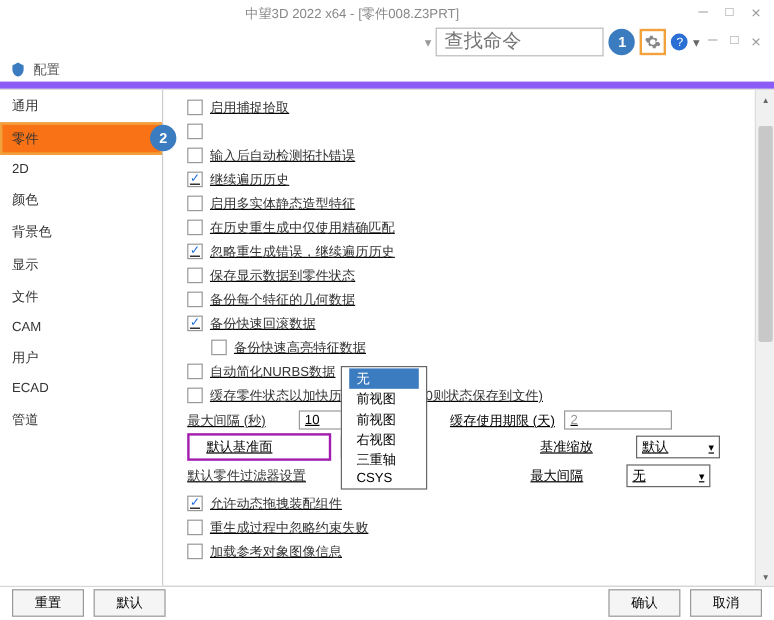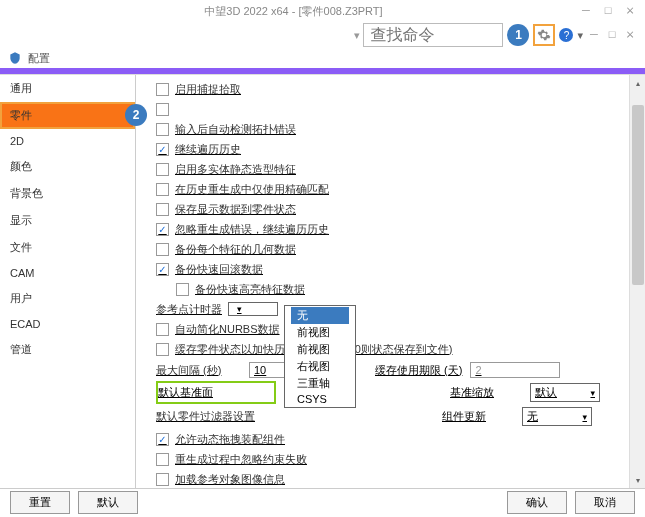--- a/index.html
+++ b/index.html
@@ -24,21 +24,21 @@
 .checkbox { width: 13px; height: 13px; border: 1px solid #999; display: inline-flex; align-items: center; justify-content: center; font-size: 10px; background: #fff; flex-shrink: 0; }
 .checkbox.checked::after { content: "✓"; color: #333; }
 .checkbox.checked.blue::after { content: "✓"; color: #1e6fd8; }
 .label { color: #333; }
 .indent { margin-left: 20px; }
 .field-row { display: flex; align-items: center; gap: 8px; margin: 3px 0; }
 .field-label { width: 120px; color: #333; }
 .input-txt { border: 1px solid #999; padding: 1px 4px; font-size: 11px; }
 .select { border: 1px solid #666; padding: 1px 4px; font-size: 11px; background: #fff; position: relative; display: flex; justify-content: space-between; align-items: center; }
 .select::after { content: "▾"; font-size: 9px; margin-left: 4px; }
-.highlight-box { border: 2px solid #84cc16; padding: 2px 0; }
+.highlight-box { border: 2px solid #a21caf; padding: 2px 14px; }
 .dropdown-list { position: absolute; border: 1px solid #666; background: #fff; z-index: 5; font-size: 11px; }
 .dropdown-list div { padding: 1px 6px; }
 .dropdown-list .sel { background: #3b7bbf; color: #fff; }
 .footer { height: 28px; border-top: 1px solid #ccc; display: flex; align-items: center; padding: 0 10px; }
 .btn { border: 1px solid #999; background: #f5f5f5; padding: 3px 18px; font-size: 11px; cursor: pointer; }
 .footer-left { display: flex; gap: 8px; align-items: flex-end; }
 .footer-right { display: flex; gap: 8px; margin-left: auto; }
 .scrollbar { position: absolute; right: 0; top: 0; width: 16px; height: 100%; background: #f0f0f0; border-left: 1px solid #ddd; }
 .scrollbar-thumb { position: absolute; left: 2px; width: 12px; top: 30px; height: 180px; background: #c8c8c8; border-radius: 2px; }
 .scrollbar-arrow { position: absolute; left: 0; width: 16px; height: 16px; display: flex; align-items: center; justify-content: center; font-size: 8px; color: #666; }
@@ -114,44 +114,40 @@
         </div>
         <div class="row">
           <span class="checkbox"></span>
           <span class="label">启用多实体静态造型特征</span>
         </div>
         <div class="row">
           <span class="checkbox"></span>
           <span class="label">在历史重生成中仅使用精确匹配</span>
         </div>
         <div class="row">
+          <span class="checkbox checked blue"></span>
+          <span class="label">忽略重生成错误，继续遍历历史</span>
+        </div>
+        <div class="row">
           <span class="checkbox"></span>
           <span class="label">保存显示数据到零件状态</span>
         </div>
         <div class="row">
-          <span class="checkbox checked blue"></span>
-          <span class="label">忽略重生成错误，继续遍历历史</span>
-        </div>
-        <div class="row">
           <span class="checkbox"></span>
           <span class="label">备份每个特征的几何数据</span>
         </div>
         <div class="row">
           <span class="checkbox checked blue"></span>
           <span class="label">备份快速回滚数据</span>
         </div>
         <div class="row indent">
           <span class="checkbox"></span>
           <span class="label">备份快速高亮特征数据</span>
         </div>
       </div>
-    <div class="row">
-        <span class="label">参考点计时器</span>
-      <div class="select" style="width:50px;"></div>
-    </div>
     <div class="row">
         <span class="checkbox"></span>
         <span class="label">自动简化NURBS数据</span>
       </div>
     <div class="row">
         <span class="checkbox"></span>
         <span class="label">缓存零件状态以加快历史回滚(根限为0则状态保存到文件)</span>
       </div>
     <div class="field-row indent">
       <span class="field-label" style="width:85px;">最大间隔 (秒)</span>
@@ -168,21 +164,21 @@
         </div>
       <span style="width:80px;"></span>
       <span>基准缩放</span>
       <div class="select" style="width:70px;margin-left:28px;">
           <span>默认</span>
         </div>
     </div>
     <div class="field-row">
       <span class="field-label">默认零件过滤器设置</span>
       <span style="width:150px;"></span>
-      <span>组件更新</span>
+      <span>最大间隔</span>
       <div class="select" style="width:70px;margin-left:28px;">
           <span>无</span>
         </div>
     </div>
     <div class="dropdown-list" style="left:136px;top:230px;width:72px;">
       <div id="dd-items">
           <div class="sel">无</div>
           <div>前视图</div>
           <div>前视图</div>
           <div>右视图</div>

